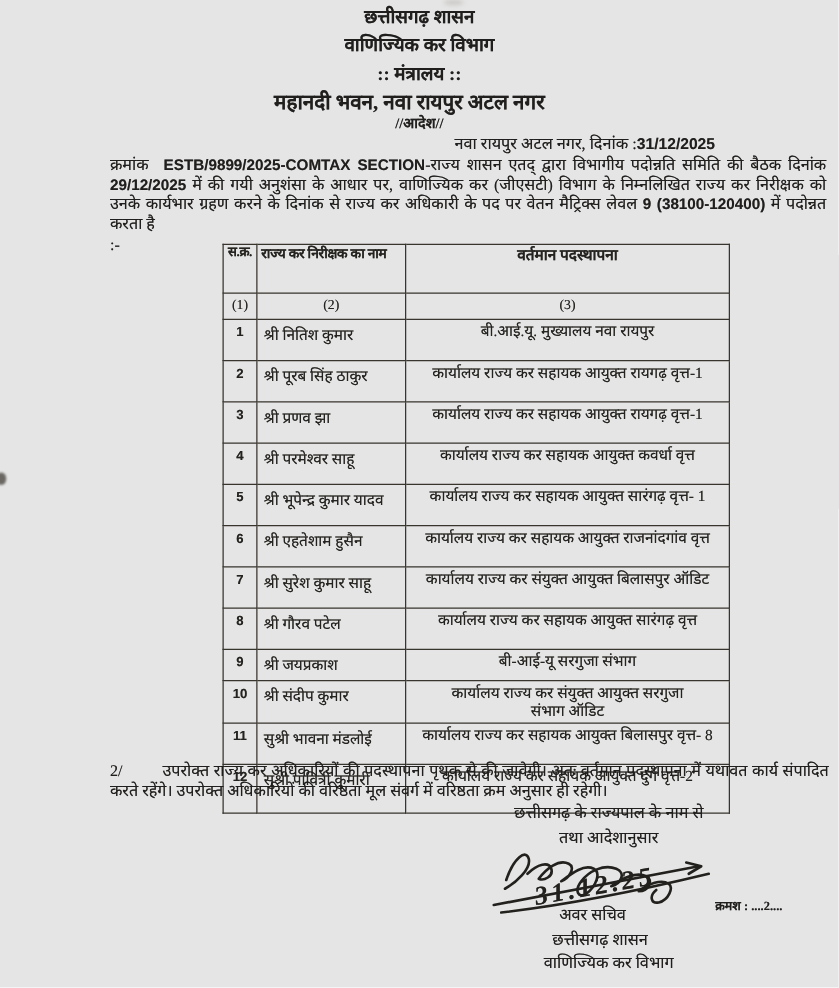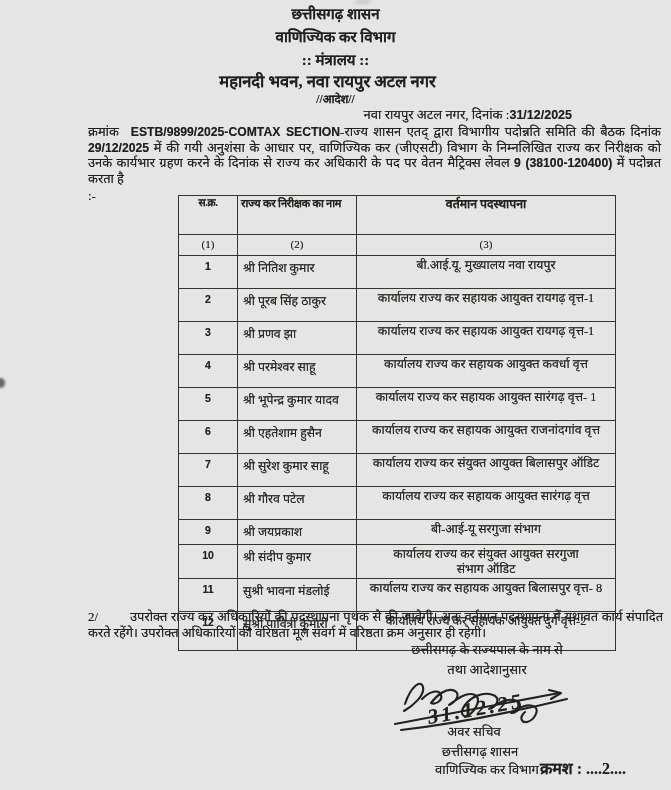--- a/index.html
+++ b/index.html
@@ -29,21 +29,21 @@
   table.order-table{
     position:absolute; top:195px; left:178px; width:390px;
     border-collapse:collapse; table-layout:fixed;
     font-size:12.3px; color:#24231f;
   }
   .order-table td{border:1px solid #38352f; padding:1px 3px; vertical-align:top; overflow:hidden;}
   .col-sn{width:26px; text-align:center;}
   .col-name{width:112px; text-align:left;}
   .col-post{width:252px; text-align:center;}
   .hdr-row td{height:36px; font-weight:600;}
-  .hdr-row .col-sn{font-size:10.5px; letter-spacing:-.3px; white-space:nowrap; padding:1px 16px;}
+  .hdr-row .col-sn{font-size:10.5px; letter-spacing:-.3px; white-space:nowrap; padding:1px 0;}
   .hdr-row .col-name{font-size:11px; letter-spacing:-.2px; white-space:nowrap;}
   .hdr-row .col-post{font-size:12.3px;margin-left:15px;}
   .num-row td{height:18px; text-align:center; font-size:11px; vertical-align:middle; font-weight:400;}
   .data-row td{height:26px;}
   .data-row .col-sn{font-family:"Liberation Sans","DejaVu Sans",sans-serif; font-weight:700; font-size:10.5px; padding-top:4px;}
   .data-row .col-name{padding-left:5px; padding-top:5px;}
   .data-row .col-post{padding-top:2px; white-space:pre-line;}
   .row-short td{height:18px;}
   .row-tall td{height:32px;}
   
@@ -51,21 +51,21 @@
   .fn-num{display:inline-block; min-width:42px;}
   
   .sign-block{position:absolute; top:642px; left:381px; width:212px; text-align:center; font-size:13px;}
   .sign-line{margin:0 0 4px 0;}
   .sign-scrawl{display:block; margin:-9px auto -10px auto;}
   .hand-date{font-family:"Liberation Serif",serif; font-style:italic; font-weight:700; font-size:21px; letter-spacing:3px; fill:#23211e;}
   .sign-desig{margin:0 26px 4px 0;}
   .sign-govt{margin:0 14px 3px 0;}
   .sign-dept{margin:0;}
   
-  .page-marker{position:absolute; top:759px; right:45px; font-size:16px; font-weight:600;font-family:Liberation Serif, serif;}
+  .page-marker{position:absolute; top:720px; right:45px; font-size:10px; font-weight:600;font-family:Liberation Serif, serif;}
   
   .speck-left{position:absolute; left:-3px; top:378px; width:8px; height:10px; background:#6b6864; border-radius:50%; filter:blur(1px);}
   .smudge-top{position:absolute; left:355px; top:0; width:16px; height:4px; background:#c9c7c4; border-radius:50%; filter:blur(1.5px);}
 </style>
 </head>
 <body>
 
 <div class="page">
 
   <div class="letterhead">

